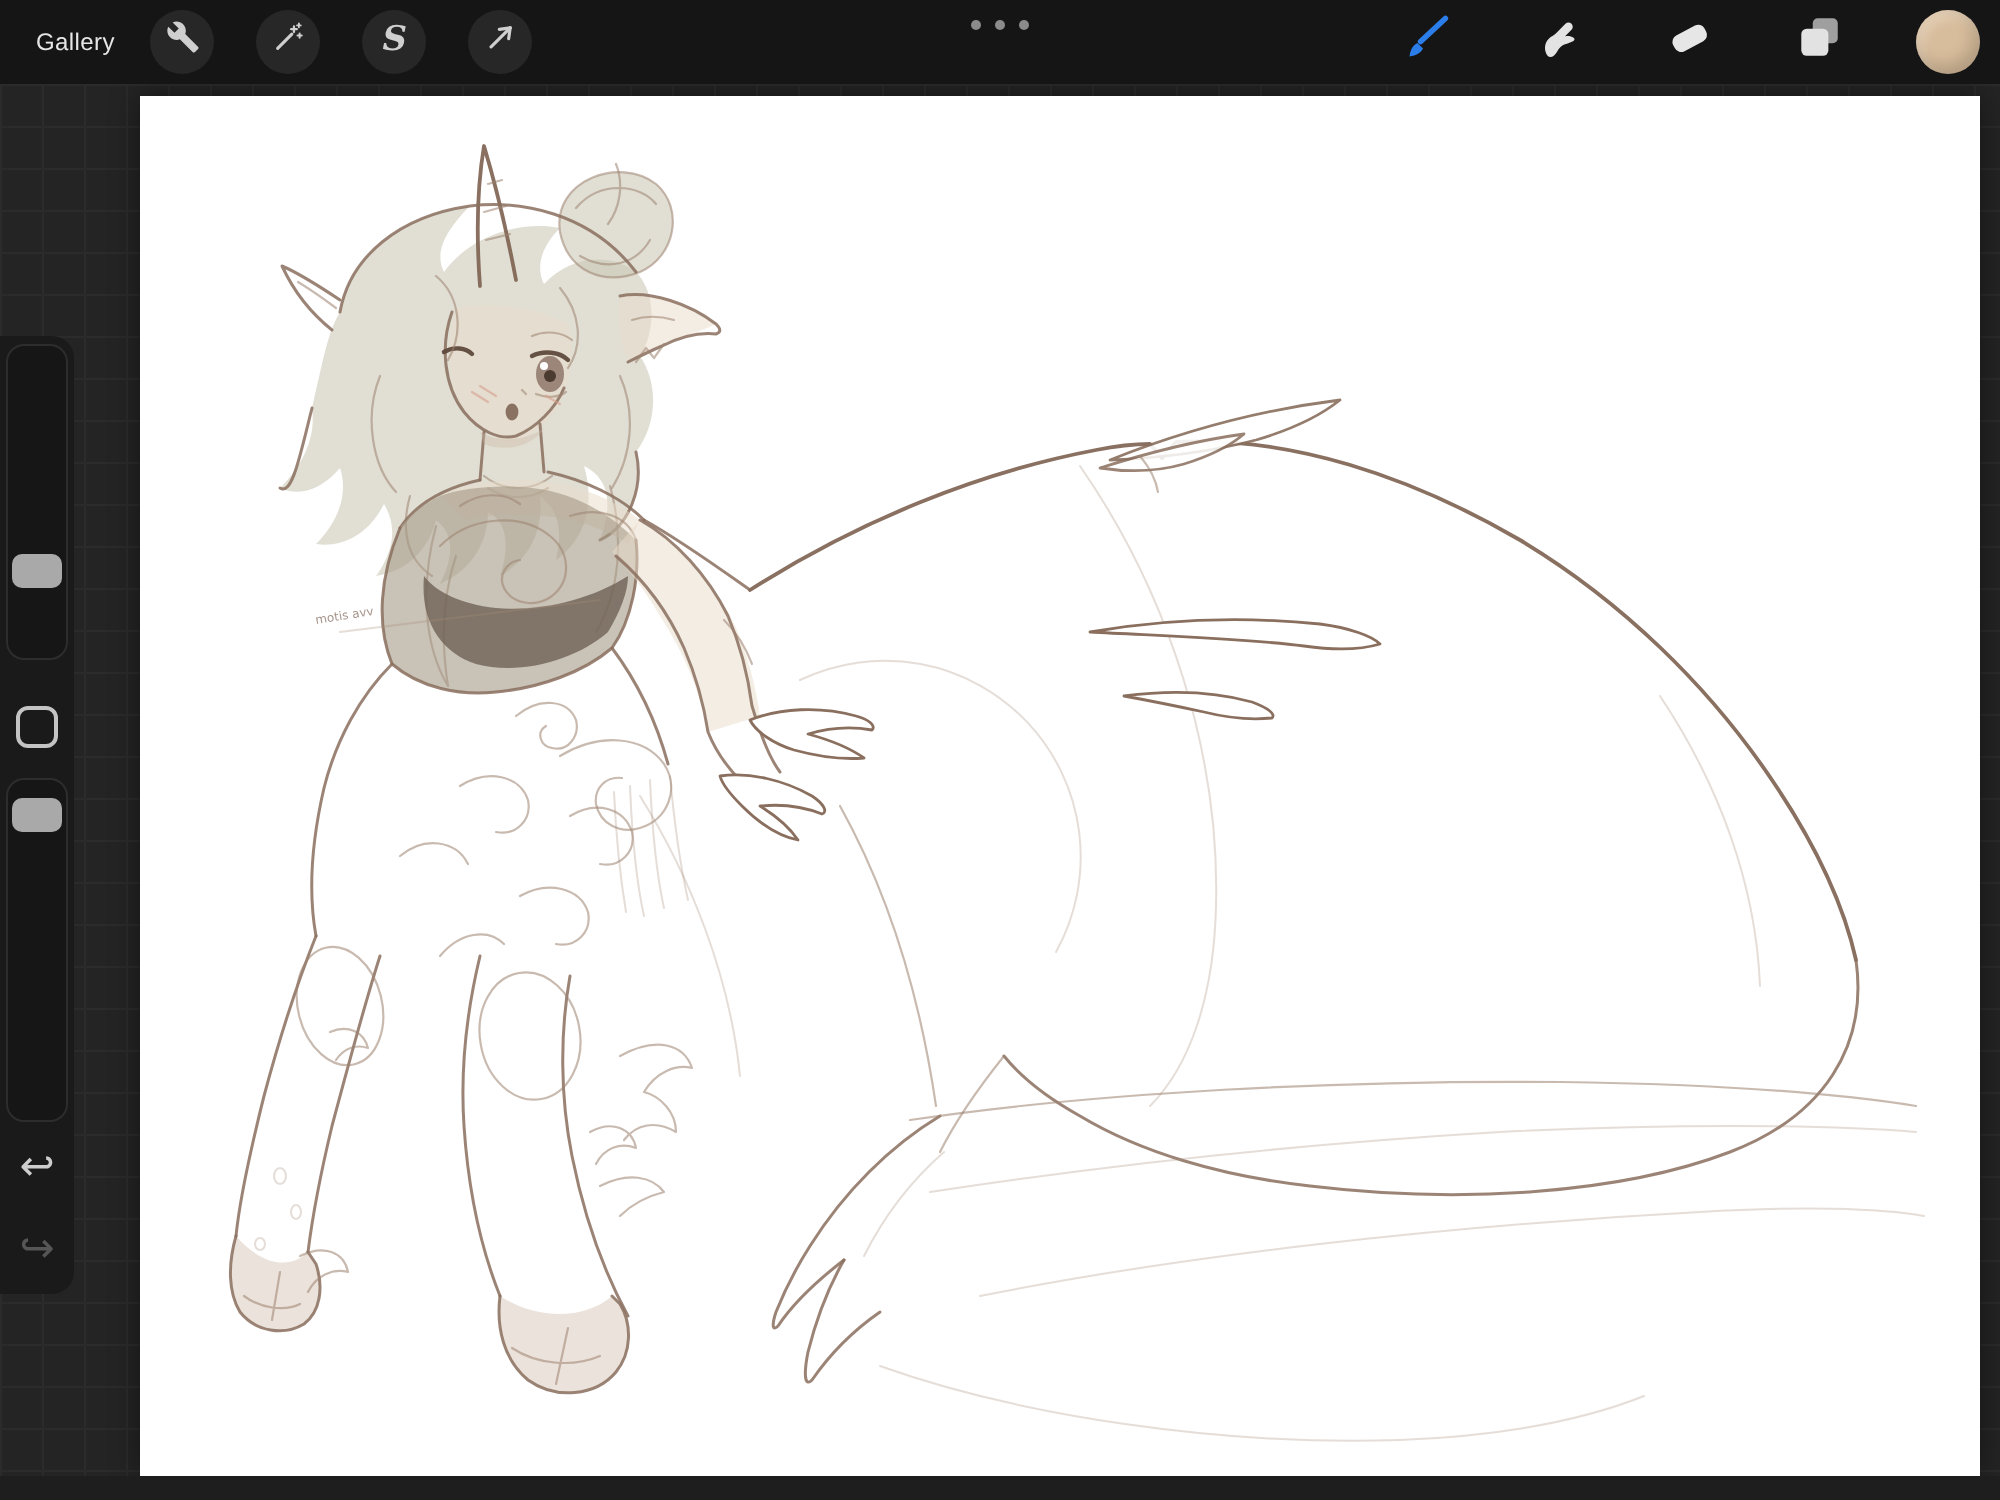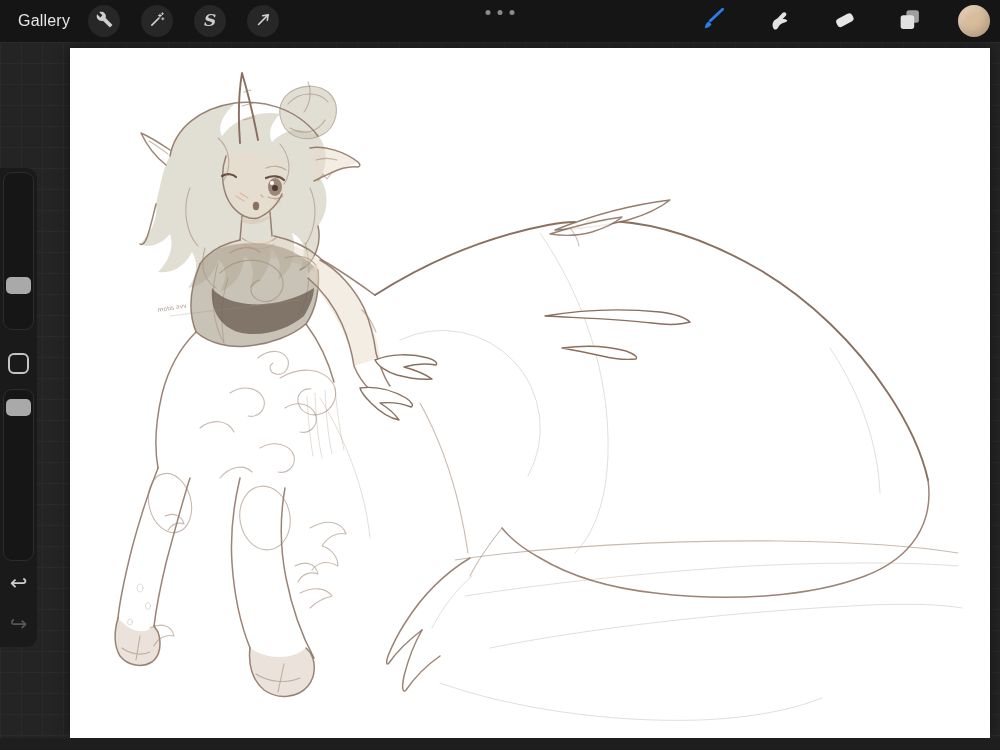--- a/index.html
+++ b/index.html
@@ -10,21 +10,21 @@
   .stage { position:relative; width:1000px; height:750px;
     background-color:#242424;
     background-image:
       linear-gradient(#2b2b2b 1px, transparent 1px),
       linear-gradient(90deg, #2b2b2b 1px, transparent 1px);
     background-size:21px 21px; }
 
   
   .toolbar { position:absolute; left:0; top:0; width:1000px; height:42px;
     background:#151515; display:flex; align-items:center; z-index:30; }
-  .gallery { color:#e6e6e6; font-size:16px; margin-left:18px; letter-spacing:.2px; }
+  .gallery { color:#e6e6e6; font-size:12px; margin-left:18px; letter-spacing:.2px; }
   .tool-circle { width:32px; height:32px; border-radius:50%; background:#272727;
     display:flex; align-items:center; justify-content:center; color:#cfcfcf; }
   .lefttools { display:flex; gap:21px; margin-left:18px; }
   .s-glyph { font-family:"DejaVu Serif", serif; font-style:italic; font-weight:bold;
     font-size:17px; color:#cfcfcf; transform:translateY(-1px); }
   .dots { position:absolute; left:50%; top:10px; transform:translateX(-50%);
     display:flex; gap:7px; }
   .dots i { width:5px; height:5px; border-radius:50%; background:#8b8b8b; display:block; }
   .righttools { position:absolute; right:6px; top:0; height:42px;
     display:flex; align-items:center; gap:33px; padding-right:4px; }

